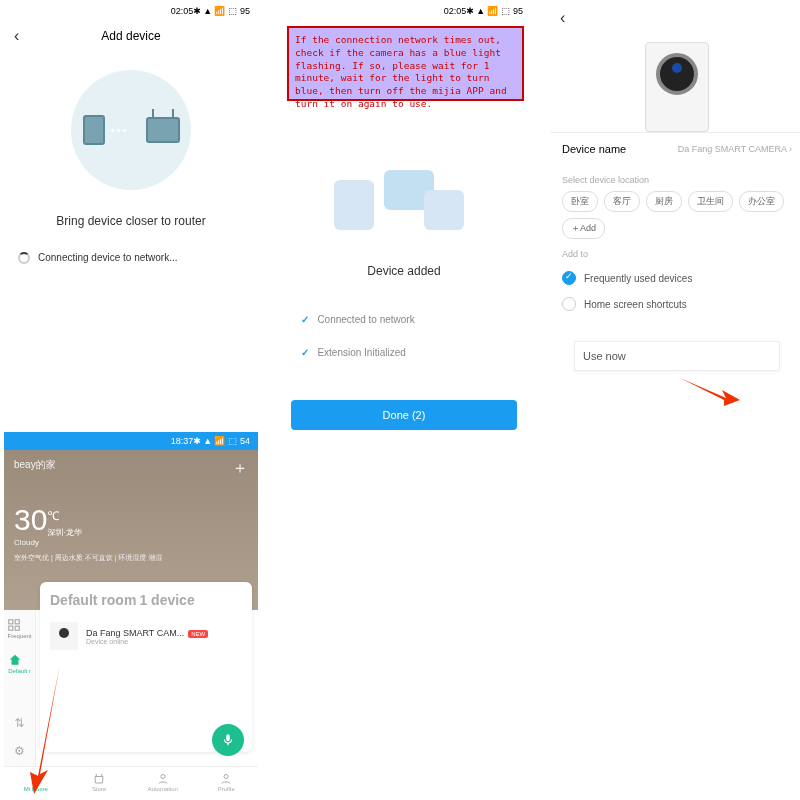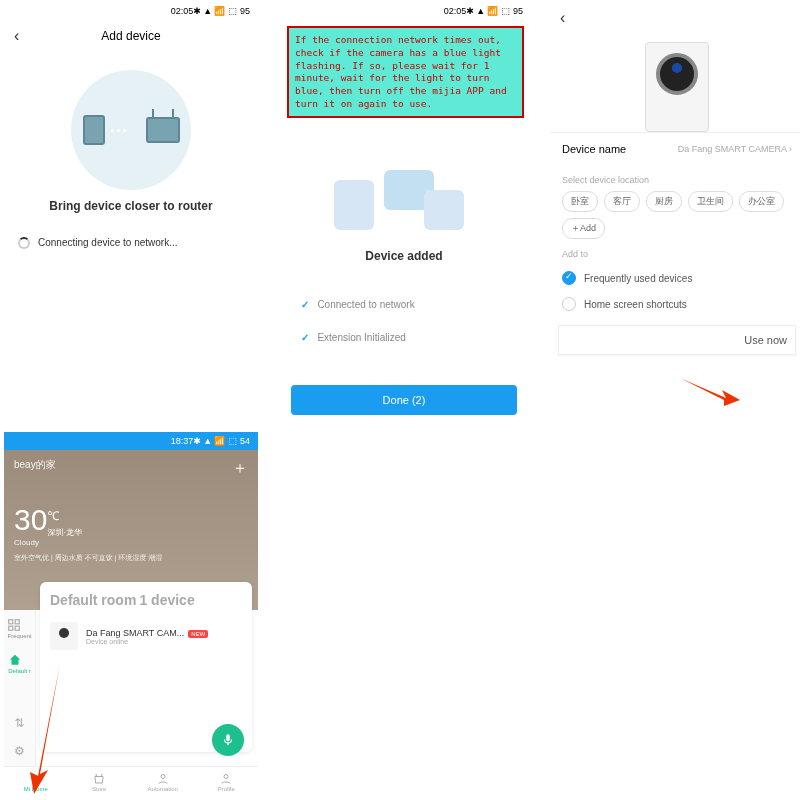--- a/index.html
+++ b/index.html
@@ -13,42 +13,42 @@
   .status .icons{display:flex;gap:3px;align-items:center}
   .titlebar{height:32px;display:flex;align-items:center;justify-content:center;position:relative;font-size:12px;font-weight:500}
   .back{position:absolute;left:10px;font-size:16px;color:#333}
   .circle{width:120px;height:120px;border-radius:50%;background:#e6f1f5;margin:18px auto 0;position:relative;display:flex;align-items:center;justify-content:center}
   .dev{width:22px;height:30px;background:#7aa3b2;border-radius:3px;border:2px solid #5e8796}
   .router{width:34px;height:26px;background:#7aa3b2;border-radius:3px;border:2px solid #5e8796;margin-left:14px;position:relative}
   .router:before{content:"";position:absolute;top:-10px;left:4px;width:2px;height:10px;background:#5e8796}
   .router:after{content:"";position:absolute;top:-10px;right:4px;width:2px;height:10px;background:#5e8796}
   .dots{display:flex;gap:3px;margin:0 6px}
   .dots span{width:3px;height:3px;border-radius:50%;background:#fff}
-  .h1{font-size:12px;text-align:center;margin-top:9px;color:#333;font-weight:700}
+  .h1{font-size:12px;text-align:center;margin-top:24px;color:#333;font-weight:400}
   .spin{width:12px;height:12px;border:2px solid #ccc;border-top-color:#333;border-radius:50%;display:inline-block;vertical-align:middle;margin-right:8px}
   .line1{font-size:10px;margin:24px 14px 0;color:#333}
-  .overlay{position:absolute;left:10px;top:24px;width:237px;height:92px;border:2px solid #c00;background:#5eead4;padding:6px;font-family:monospace;font-size:9.5px;line-height:1.35;color:#c00;z-index:5}
+  .overlay{position:absolute;left:10px;top:24px;width:237px;height:75px;border:2px solid #c00;background:#c4b5fd;padding:6px;font-family:monospace;font-size:9.5px;line-height:1.35;color:#c00;z-index:5}
   .ill2{width:160px;height:90px;margin:98px auto 0;position:relative}
   .blob{position:absolute;background:#d6e6f5;border-radius:6px}
   .check{font-size:10px;color:#888;margin:22px 24px;display:flex;align-items:center;gap:8px}
   .check:before{content:"✓";color:#1a9cf0;font-weight:bold}
   .donebtn{background:#1a9cf0;color:#fff;text-align:center;margin:42px 14px 0;height:30px;line-height:30px;border-radius:4px;font-size:11px}
   .camera{width:64px;height:90px;margin:8px auto 0;background:#f5f5f5;border:1px solid #ddd;border-radius:4px;position:relative}
   .camera:before{content:"";position:absolute;top:10px;left:50%;transform:translateX(-50%);width:34px;height:34px;border-radius:50%;background:#222;border:4px solid #888}
   .camera:after{content:"";position:absolute;top:20px;left:50%;transform:translateX(-50%);width:10px;height:10px;border-radius:50%;background:#1a4aa8}
   .row{display:flex;justify-content:space-between;align-items:center;padding:10px 12px;font-size:11px;border-top:1px solid #eee}
   .row .val{color:#aaa;font-size:9px}
   .section{font-size:9px;color:#aaa;padding:10px 12px 6px}
   .chips{display:flex;flex-wrap:wrap;gap:6px;padding:0 12px}
   .chip{border:1px solid #ddd;font-size:9px;color:#666;padding:3px 8px;border-radius:10px;background:#fff}
   .opt{display:flex;align-items:center;gap:8px;padding:6px 12px;font-size:10px;color:#555}
   .radio{width:14px;height:14px;border-radius:50%;border:1px solid #ccc}
   .radio.on{background:#1a9cf0;border-color:#1a9cf0;position:relative}
   .radio.on:after{content:"✓";color:#fff;font-size:9px;position:absolute;left:2px;top:-1px}
-  .usenow{margin:8px;border:1px solid #eee;text-align:right;padding:8px;font-size:11px;color:#555;box-shadow:0 1px 3px rgba(0,0,0,.05)}
+  .usenow{margin:24px;border:1px solid #eee;text-align:left;padding:8px;font-size:11px;color:#555;box-shadow:0 1px 3px rgba(0,0,0,.05)}
   .arrow{position:absolute;pointer-events:none}
   .p4 .status{background:#1a9cf0;color:#fff}
   .home-top{height:160px;background:linear-gradient(#9a8b7a,#b0a090);color:#fff;padding:8px 10px;position:relative}
   .home-top .loc{font-size:10px;opacity:.9;display:flex;justify-content:space-between}
   .temp{font-size:30px;font-weight:300;margin-top:24px;display:flex;align-items:flex-start}
   .temp .deg{font-size:12px;margin-top:4px}
   .weath{font-size:8px;opacity:.9}
   .metrics{font-size:7px;opacity:.85;margin-top:6px}
   .side{position:absolute;left:0;top:178px;bottom:32px;width:32px;background:#fafafa;border-right:1px solid #eee;display:flex;flex-direction:column;align-items:center;padding-top:8px;gap:14px;font-size:6px;color:#888}
   .side svg{width:14px;height:14px}

